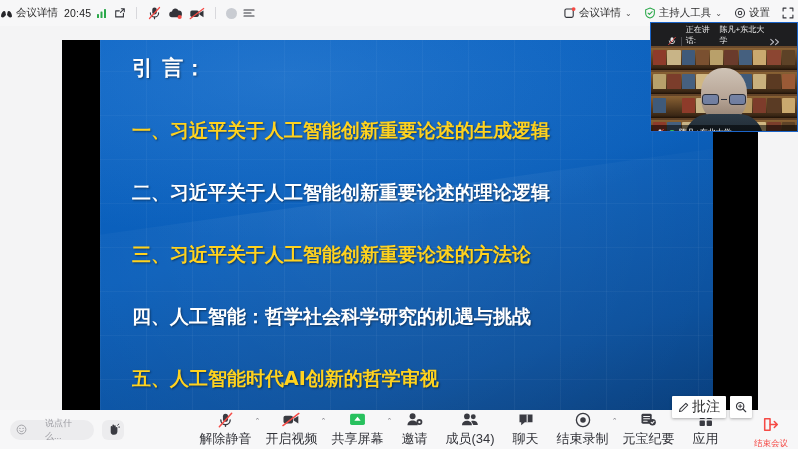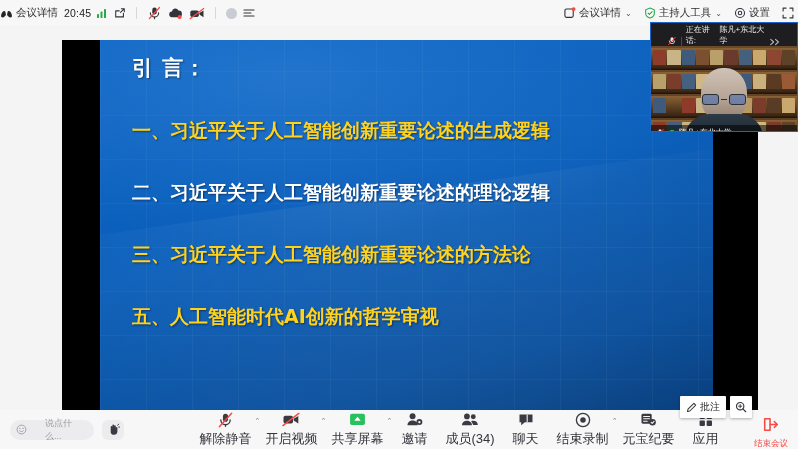--- a/index.html
+++ b/index.html
@@ -115,21 +115,21 @@
   }
   .green-dot { width:6px; height:6px; border-radius:50%; background:#2ecb5f; }
 
   
   .slide-tools {
     position: absolute; right: 6px; bottom: 6px; display: flex; gap: 4px; z-index: 25;
   }
   .st-btn {
     height: 22px; background: #fff; border-radius: 1px;
     display: flex; align-items: center; gap: 3px; padding: 0 6px;
-    font-size: 10px; color: #2b2b2b; box-shadow: 0 1px 3px rgba(0,0,0,.3);
+    font-size: 14px; color: #2b2b2b; box-shadow: 0 1px 3px rgba(0,0,0,.3);
   }
   .st-btn.sq { padding: 0 5px; }
 
   
   .bottombar {
     position: absolute; left: 0; bottom: 0; width: 798px; height: 39px;
     background: #f7f7f8; display: flex; align-items: center;
   }
   .chatbox {
     margin-left: 10px; width: 84px; height: 20px; background: #ececee;
@@ -271,20 +271,21 @@
     </div>
   </div>
 
   <div class="stage">
     <div class="slide">
       <div class="slide-body">
         <div class="s-line s-head sp0">引  言：</div>
         <div class="s-line hl sp1">一、习近平关于人工智能创新重要论述的生成逻辑</div>
         <div class="s-line sp2">二、习近平关于人工智能创新重要论述的理论逻辑</div>
         <div class="s-line hl sp2">三、习近平关于人工智能创新重要论述的方法论</div>
+        <div class="s-line sp2">四、人工智能：哲学社会科学研究的机遇与挑战</div>
         <div class="s-line hl sp2">五、人工智能时代AI创新的哲学审视</div>
 
       </div>
     </div>
 
     <div class="slide-tools">
       <div class="st-btn">
         <span class="ico">
           <svg width="11" height="11" viewBox="0 0 12 12">
               <path d="M8.6 1.4 L10.6 3.4 L4.2 9.8 L1.6 10.4 L2.2 7.8 Z" stroke="#33343a" stroke-width="1.1" fill="none" stroke-linejoin="round"></path>

